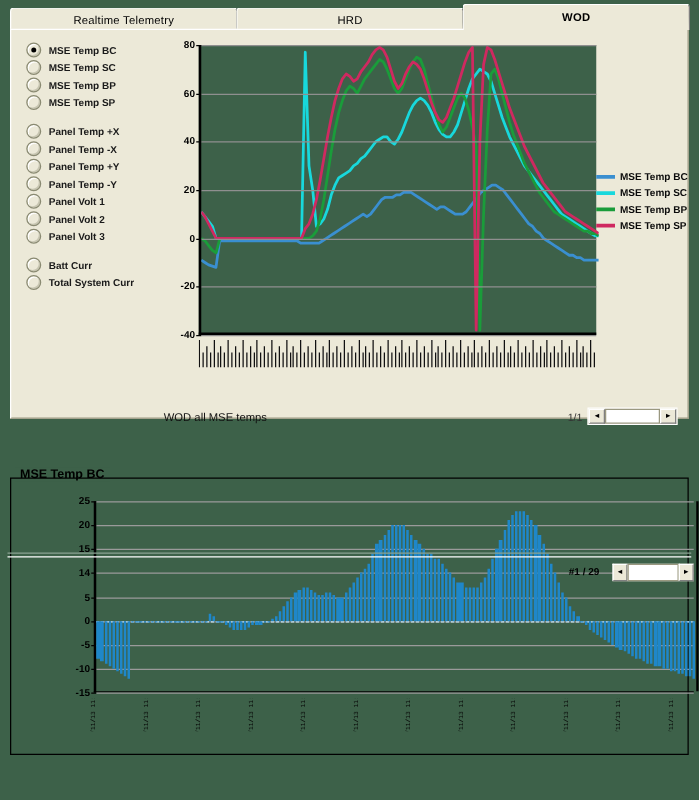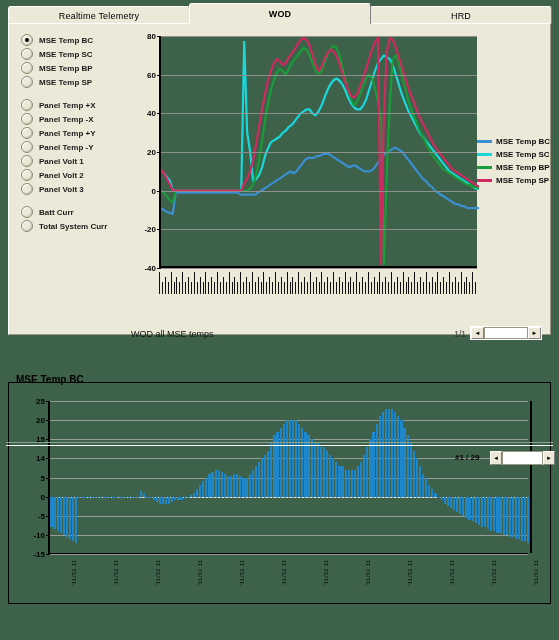--- a/index.html
+++ b/index.html
@@ -123,21 +123,21 @@
   .groupbox {
     position:absolute; left:8px; top:382px; width:543px; height:222px;
     border:1px solid #000; box-sizing:border-box;
   }
   .groupbox-title {
     position:absolute; left:12px; top:374px;
     background:#3d6149; padding:0 4px;
     font-size:10px; font-weight:bold; color:#000;
   }
   .plot2 {
-    position:absolute; left:39px; top:18px; width:480px; height:153px;
+    position:absolute; left:66px; top:18px; width:480px; height:153px;
     border-left:2px solid #000; border-bottom:1px solid #000;
     box-sizing:border-box;
   }
   .plot2 .gl { position:absolute; left:0; width:100%; height:1px; background:#9a9a9a; }
   .zeroline { position:absolute; left:0; width:100%; height:1px;
               background: repeating-linear-gradient(to right,#cfe8f5 0 2px, transparent 2px 4px); }
   .bar { position:absolute; width:4px; background:#1f87c9; }
   .plot2-right { position:absolute; right:-4px; top:0; width:2px; height:100%; background:#000; }
   .xticks2 { position:absolute; left:56px; top:171px; width:484px; height:8px; }
   .xlabels2 {
@@ -176,22 +176,22 @@
   .status-topline { position:absolute; left:6px; top:2px; width:547px; height:2px;
                     border-top:1px solid #8ba393; border-bottom:1px solid #fff;}
 </style>
 </head>
 <body>
 
 <div class="app">
 
   <div class="tabstrip">
     <div class="tab">Realtime Telemetry</div>
+    <div class="tab">HRD</div>
     <div class="tab active">WOD</div>
-    <div class="tab">HRD</div>
   </div>
 
   <div class="panel-top">
 
     <div class="radio-col">
 
       <div class="radio-group">
         <div class="radio-row">
           <span class="radio sel"></span>
           <span class="radio-label">MSE Temp BC</span>

